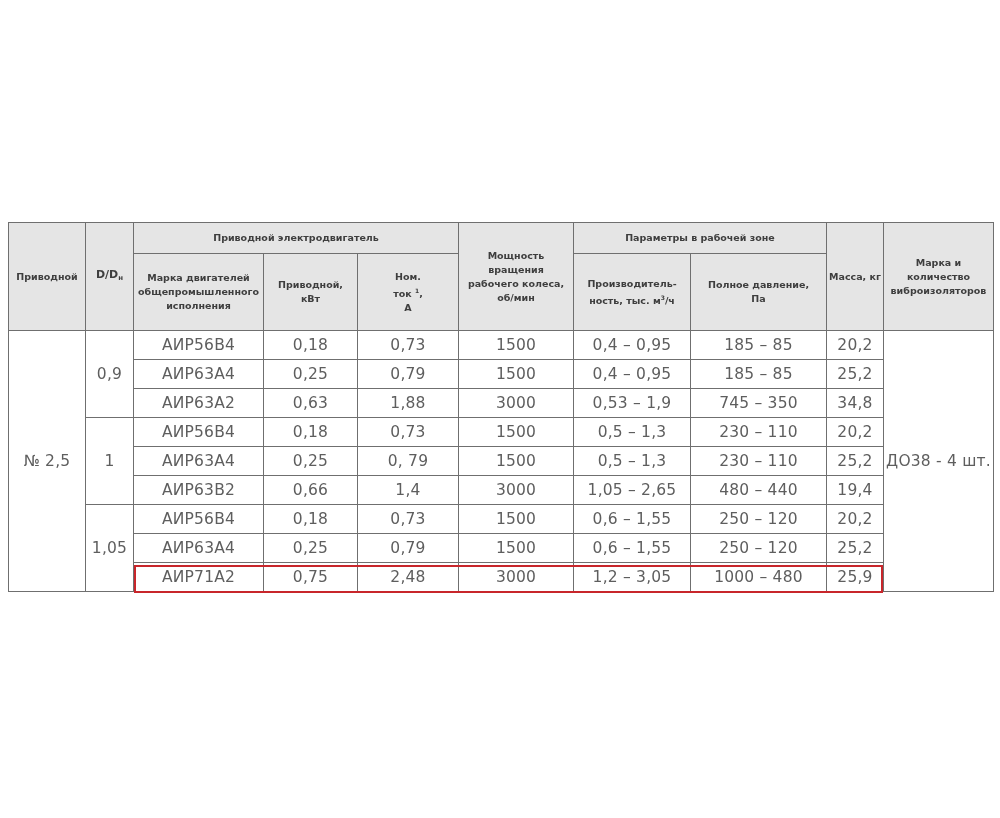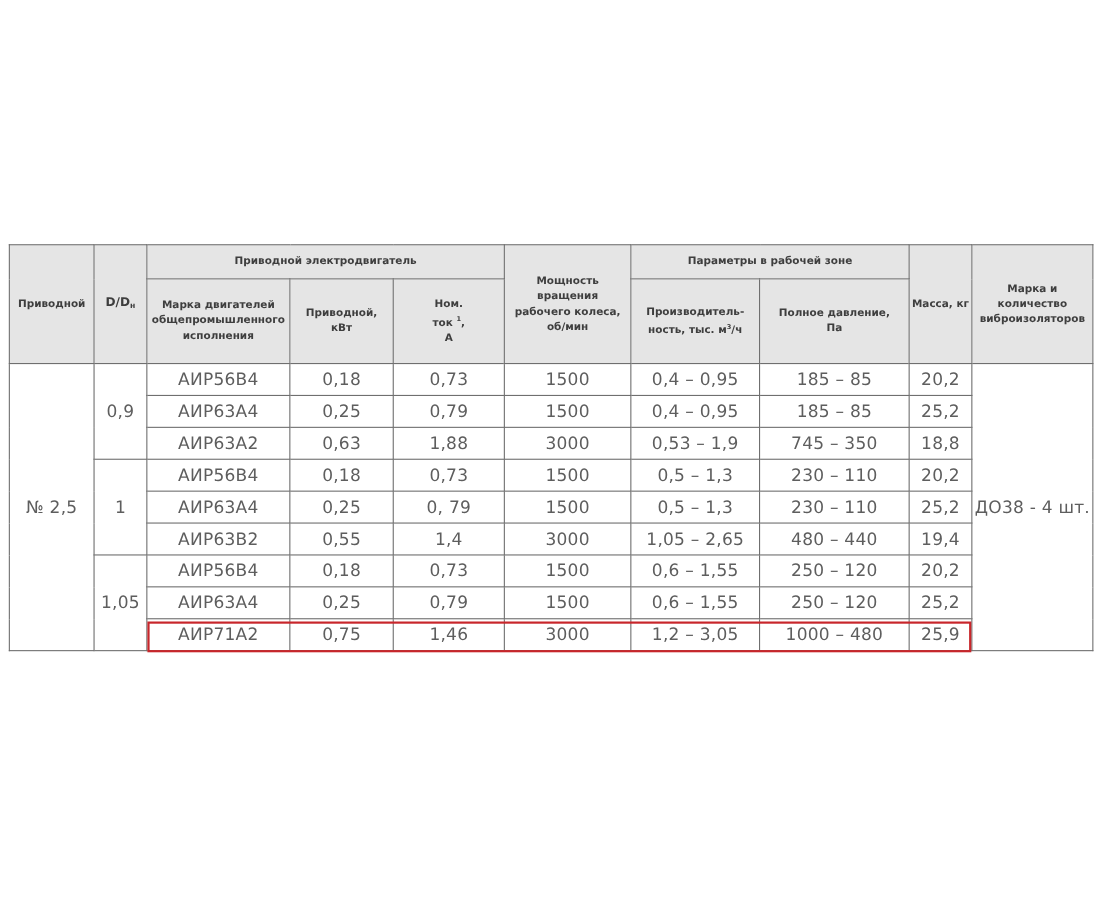--- a/index.html
+++ b/index.html
@@ -71,21 +71,21 @@
       <td>185 – 85</td>
       <td>25,2</td>
     </tr>
     <tr>
       <td>АИР63А2</td>
       <td>0,63</td>
       <td>1,88</td>
       <td>3000</td>
       <td>0,53 – 1,9</td>
       <td>745 – 350</td>
-      <td>18,8</td>
+      <td>34,8</td>
     </tr>
 
     <tr>
       <td rowspan="3">1</td>
       <td>АИР56В4</td>
       <td>0,18</td>
       <td>0,73</td>
       <td>1500</td>
       <td>0,5 – 1,3</td>
       <td>230 – 110</td>
@@ -95,21 +95,21 @@
       <td>АИР63А4</td>
       <td>0,25</td>
       <td>0, 79</td>
       <td>1500</td>
       <td>0,5 – 1,3</td>
       <td>230 – 110</td>
       <td>25,2</td>
     </tr>
     <tr>
       <td>АИР63В2</td>
-      <td>0,55</td>
+      <td>0,66</td>
       <td>1,4</td>
       <td>3000</td>
       <td>1,05 – 2,65</td>
       <td>480 – 440</td>
       <td>19,4</td>
     </tr>
 
     <tr>
       <td rowspan="3">1,05</td>
       <td>АИР56В4</td>
@@ -125,21 +125,21 @@
       <td>0,25</td>
       <td>0,79</td>
       <td>1500</td>
       <td>0,6 – 1,55</td>
       <td>250 – 120</td>
       <td>25,2</td>
     </tr>
     <tr>
       <td>АИР71А2</td>
       <td>0,75</td>
-      <td>1,46</td>
+      <td>2,48</td>
       <td>3000</td>
       <td>1,2 – 3,05</td>
       <td>1000 – 480</td>
       <td>25,9</td>
     </tr>
   </tbody>
 </table>
 </div>
 
 <div class="red-box" style="left:134px; top:565px; width:749px; height:28px;"></div>

